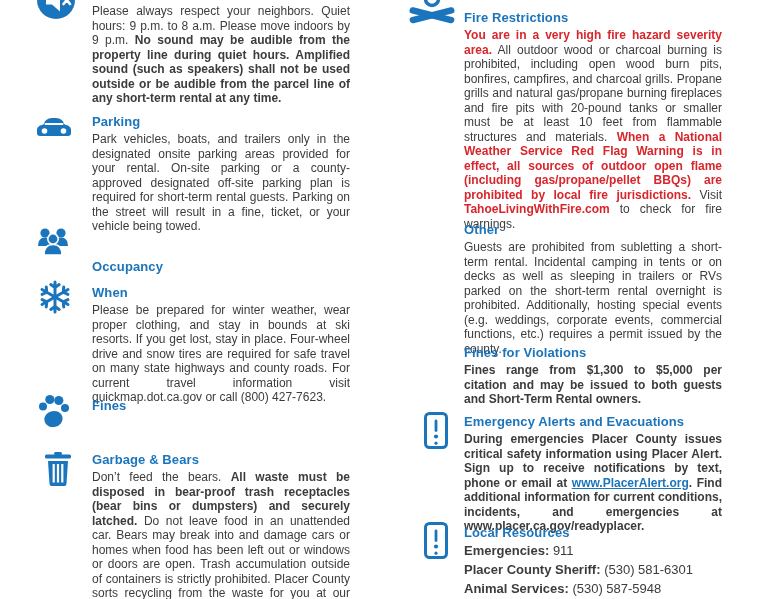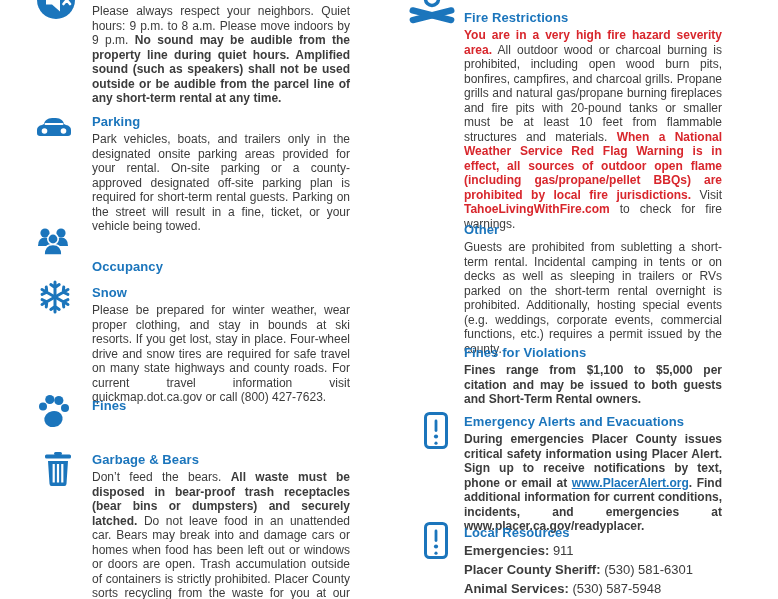--- a/index.html
+++ b/index.html
@@ -124,21 +124,21 @@
 <div class="sec" style="left:92px;top:113px;">
   <h2 class="hd">Parking</h2>
   <p class="bd"><span>Park vehicles, boats, and trailers only in the designated onsite parking areas provided for your rental. On-site parking or a county-approved designated off-site parking plan is required for short-term rental guests. Parking on the street will result in a fine, ticket, or your vehicle being towed.</span></p>
 </div>
 
 <div class="sec" style="left:92px;top:230px;margin-top:28px;">
   <h2 class="hd">Occupancy</h2>
 </div>
 
 <div class="sec" style="left:92px;top:284px;">
-  <h2 class="hd">Snow</h2>
+  <h2 class="hd">When</h2>
   <p class="bd"><span>Please be prepared for winter weather, wear proper clothing, and stay in bounds at ski resorts. If you get lost, stay in place. Four-wheel drive and snow tires are required for safe travel on many state highways and county roads. For current travel information visit quickmap.dot.ca.gov or call (800) 427-7623.</span></p>
 </div>
 
 <div class="sec" style="left:92px;top:397px;">
   <h2 class="hd">Fines</h2>
 </div>
 
 <div class="sec" style="left:92px;top:451px;">
   <h2 class="hd">Garbage &amp; Bears</h2>
   <p class="bd"><span>Don’t feed the bears. </span><span class="run-bi">All waste must be disposed in bear-proof trash receptacles (bear bins or dumpsters) and securely latched.</span><span> Do not leave food in an unattended car. Bears may break into and damage cars or homes when food has been left out or windows or doors are open. Trash accumulation outside of containers is strictly prohibited. Placer County sorts recycling from the waste for you at our materials recovery facilities.</span></p>
@@ -149,21 +149,21 @@
   <p class="bd"><span class="run-redb">You are in a very high fire hazard severity area.</span><span> All outdoor wood or charcoal burning is prohibited, including open wood burn pits, bonfires, campfires, and charcoal grills. Propane grills and natural gas/propane burning fireplaces and fire pits with 20-pound tanks or smaller must be at least 10 feet from flammable structures and materials. </span><span class="run-redb">When a National Weather Service Red Flag Warning is in effect, all sources of outdoor open flame (including gas/propane/pellet BBQs) are prohibited by local fire jurisdictions.</span><span> Visit </span><span class="run-redb">TahoeLivingWithFire.com</span><span> to check for fire warnings.</span></p>
 </div>
 
 <div class="sec" style="left:464px;top:221px;">
   <h2 class="hd">Other</h2>
   <p class="bd"><span>Guests are prohibited from subletting a short-term rental. Incidental camping in tents or on decks as well as sleeping in trailers or RVs parked on the short-term rental overnight is prohibited. Additionally, hosting special events (e.g. weddings, corporate events, commercial functions, etc.) requires a permit issued by the county.</span></p>
 </div>
 
 <div class="sec" style="left:464px;top:344px;">
   <h2 class="hd">Fines for Violations</h2>
-  <p class="bd"><span class="run-bi">Fines range from $1,100 to $5,000 per citation and may be issued to both guests and Short-Term Rental owners.</span></p>
+  <p class="bd"><span class="run-bi">Fines range from $1,300 to $5,000 per citation and may be issued to both guests and Short-Term Rental owners.</span></p>
 </div>
 
 <div class="sec" style="left:464px;top:413px;">
   <h2 class="hd">Emergency Alerts and Evacuations</h2>
   <p class="bd"><span class="run-b">During emergencies Placer County issues critical safety information using Placer Alert. Sign up to receive notifications by text, phone or email at </span><span class="run-link">www.PlacerAlert.org</span><span class="run-b">. Find additional information for current conditions, incidents, and emergencies at www.placer.ca.gov/readyplacer.</span></p>
 </div>
 
 <div class="sec" style="left:464px;top:524px;">
   <h2 class="hd">Local Resources</h2>
   <div style="margin-top:1px;">

